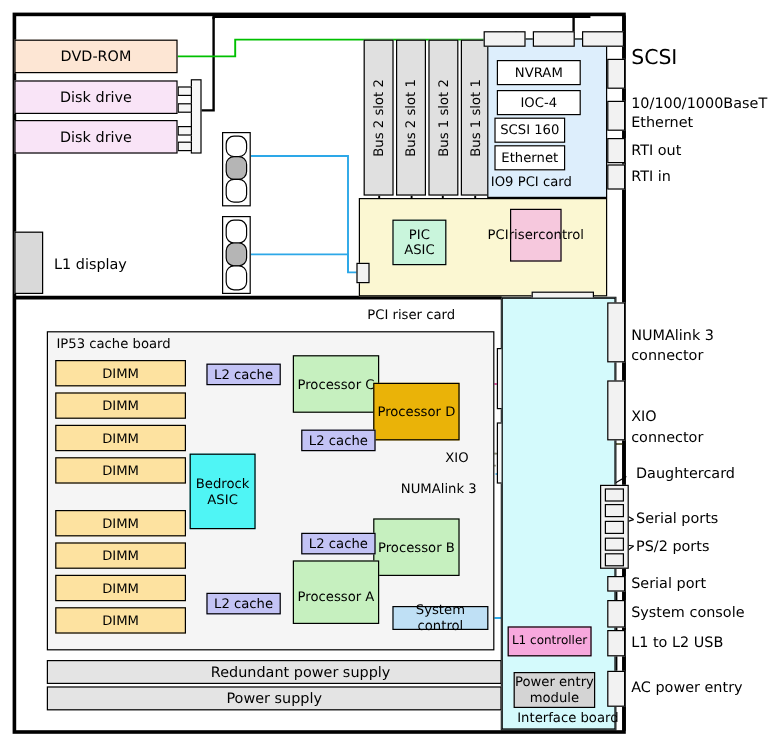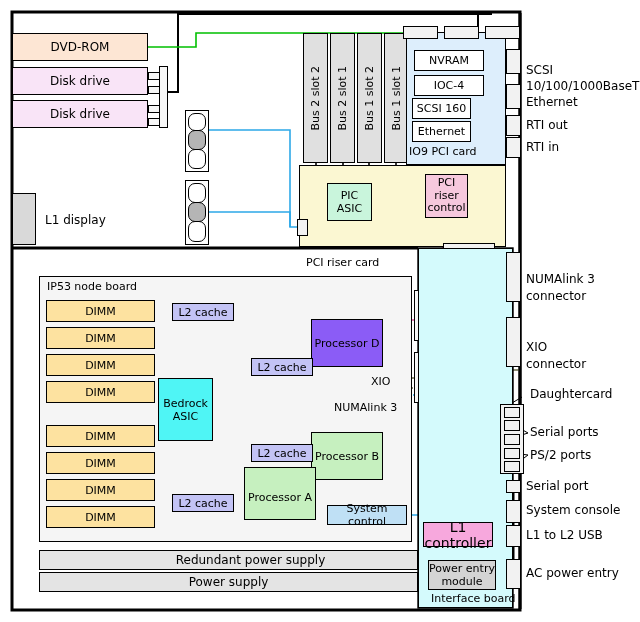--- a/index.html
+++ b/index.html
@@ -194,52 +194,52 @@
   <div class="box ctr" style="left:412px;top:121px;width:59px;height:21px;background:#fff;border:1.5px solid #000;">
     <span style="font-size:11px;">Ethernet</span>
   </div>
   <div class="lbl" style="left:409px;top:146px;font-size:11px;">IO9 PCI card</div>
 
   <div class="box" style="left:403px;top:26px;width:35px;height:13px;background:#f2f2f2;border:1.5px solid #000;"></div>
   <div class="box" style="left:444px;top:26px;width:35px;height:13px;background:#f2f2f2;border:1.5px solid #000;"></div>
   <div class="box" style="left:485px;top:26px;width:35px;height:13px;background:#f2f2f2;border:1.5px solid #000;"></div>
 
   <div class="box" style="left:506px;top:49px;width:15px;height:25px;background:#f2f2f2;border:1.5px solid #000;"></div>
-  <div class="lbl" style="left:526px;top:64px;font-size:12px;">SCSI</div>
+  <div class="lbl" style="left:526px;top:40px;font-size:17px;">SCSI</div>
 
   <div class="box" style="left:506px;top:84px;width:15px;height:25px;background:#f2f2f2;border:1.5px solid #000;"></div>
   <div class="lbl" style="left:526px;top:80px;font-size:12px;">10/100/1000BaseT</div>
   <div class="lbl" style="left:526px;top:96px;font-size:12px;">Ethernet</div>
 
   <div class="box" style="left:506px;top:115px;width:15px;height:21px;background:#f2f2f2;border:1.5px solid #000;"></div>
   <div class="lbl" style="left:526px;top:119px;font-size:12px;">RTI out</div>
 
   <div class="box" style="left:506px;top:137px;width:15px;height:21px;background:#f2f2f2;border:1.5px solid #000;"></div>
   <div class="lbl" style="left:526px;top:141px;font-size:12px;">RTI in</div>
 
   <div class="box" style="left:299px;top:165px;width:207px;height:82px;background:#fbf7d2;border:1.5px solid #000;"></div>
   <div class="lbl" style="left:306px;top:233px;font-size:11px;margin-top:24px;">PCI riser card</div>
 
   <div class="box ctr" style="left:327px;top:183px;width:45px;height:38px;background:#c9f5dc;border:1.5px solid #000;flex-direction:column;">
     <span style="font-size:11px;">PIC</span>
     <span style="font-size:11px;">ASIC</span>
   </div>
 
-  <div class="box ctr" style="left:425px;top:174px;width:43px;height:44px;background:#f6c8dd;border:1.5px solid #000;flex-direction:column;line-height:1.15;">
+  <div class="box ctr" style="left:425px;top:174px;width:43px;height:44px;background:#f6c8dd;border:1.5px solid #000;line-height:1.15;">
     <span style="font-size:11px;">PCI</span>
     <span style="font-size:11px;">riser</span>
     <span style="font-size:11px;">control</span>
   </div>
 
   <div class="box" style="left:297px;top:219px;width:11px;height:17px;background:#f2f2f2;border:1.5px solid #000;"></div>
 
   <div class="box" style="left:443px;top:243px;width:52px;height:14px;background:#f2f2f2;border:1.5px solid #000;"></div>
 
   <div class="box" style="left:39px;top:276px;width:373px;height:266px;background:#f5f5f5;border:1.5px solid #000;"></div>
-  <div class="lbl" style="left:47px;top:281px;font-size:11px;">IP53 node board</div>
+  <div class="lbl" style="left:47px;top:281px;font-size:11px;">IP53 cache board</div>
 
   <div class="box ctr" style="left:46px;top:300px;width:109px;height:22px;background:#fde2a0;border:1.2px solid #000;">
     <span style="font-size:11px;">DIMM</span>
     </div>
   <div class="box ctr" style="left:46px;top:327px;width:109px;height:22px;background:#fde2a0;border:1.2px solid #000;">
     <span style="font-size:11px;">DIMM</span>
     </div>
   <div class="box ctr" style="left:46px;top:354px;width:109px;height:22px;background:#fde2a0;border:1.2px solid #000;">
     <span style="font-size:11px;">DIMM</span>
     </div>
@@ -257,21 +257,24 @@
     </div>
   <div class="box ctr" style="left:46px;top:506px;width:109px;height:22px;background:#fde2a0;border:1.2px solid #000;">
     <span style="font-size:11px;">DIMM</span>
     </div>
 
   <div class="box ctr" style="left:158px;top:378px;width:55px;height:63px;background:#4ff5f5;border:1.5px solid #000;flex-direction:column;">
     <span style="font-size:11px;">Bedrock</span>
     <span style="font-size:11px;">ASIC</span>
   </div>
 
-  <div class="box ctr" style="left:311px;top:319px;width:72px;height:48px;background:#8b5cf6;border:1.5px solid #000;">
+  <div class="box ctr" style="left:244px;top:296px;width:72px;height:48px;background:#c6f0bf;border:1.5px solid #000;">
+    <span style="font-size:11px;">Processor C</span>
+    </div>
+  <div class="box ctr" style="left:311px;top:319px;width:72px;height:48px;background:#eab308;border:1.5px solid #000;">
     <span style="font-size:11px;">Processor D</span>
     </div>
   <div class="box ctr" style="left:311px;top:432px;width:72px;height:48px;background:#c6f0bf;border:1.5px solid #000;">
     <span style="font-size:11px;">Processor B</span>
     </div>
   <div class="box ctr" style="left:244px;top:467px;width:72px;height:53px;background:#c6f0bf;border:1.5px solid #000;">
     <span style="font-size:11px;margin-top:8px;">Processor A</span>
     </div>
 
   <div class="box ctr" style="left:172px;top:303px;width:62px;height:18px;background:#c3c3f5;border:1.2px solid #000;">
@@ -294,21 +297,21 @@
     <span style="font-size:11px;">System control</span>
     </div>
 
   <div class="box" style="left:414px;top:290px;width:12px;height:51px;background:#f7f7f7;border:1.5px solid #000;"></div>
   <div class="box" style="left:414px;top:352px;width:12px;height:51px;background:#f7f7f7;border:1.5px solid #000;"></div>
 
   <div class="box" style="left:418px;top:248px;width:95px;height:360px;background:#d4fafc;border:1.5px solid #000;"></div>
   <div class="lbl" style="left:431px;top:593px;font-size:11px;">Interface board</div>
 
   <div class="box ctr" style="left:423px;top:522px;width:70px;height:25px;background:#f7a8dd;border:1.2px solid #000;">
-    <span style="font-size:14px;">L1 controller</span>
+    <span style="font-size:10px;">L1 controller</span>
     </div>
 
   <div class="box ctr" style="left:428px;top:560px;width:68px;height:30px;background:#d4d4d4;border:1.2px solid #000;flex-direction:column;">
     <span style="font-size:11px;">Power entry</span>
     <span style="font-size:11px;">module</span>
   </div>
 
   <div class="box" style="left:506px;top:252px;width:15px;height:50px;background:#f2f2f2;border:1.5px solid #000;"></div>
   <div class="lbl" style="left:526px;top:273px;font-size:12px;">NUMAlink 3</div>
   <div class="lbl" style="left:526px;top:290px;font-size:12px;">connector</div>

